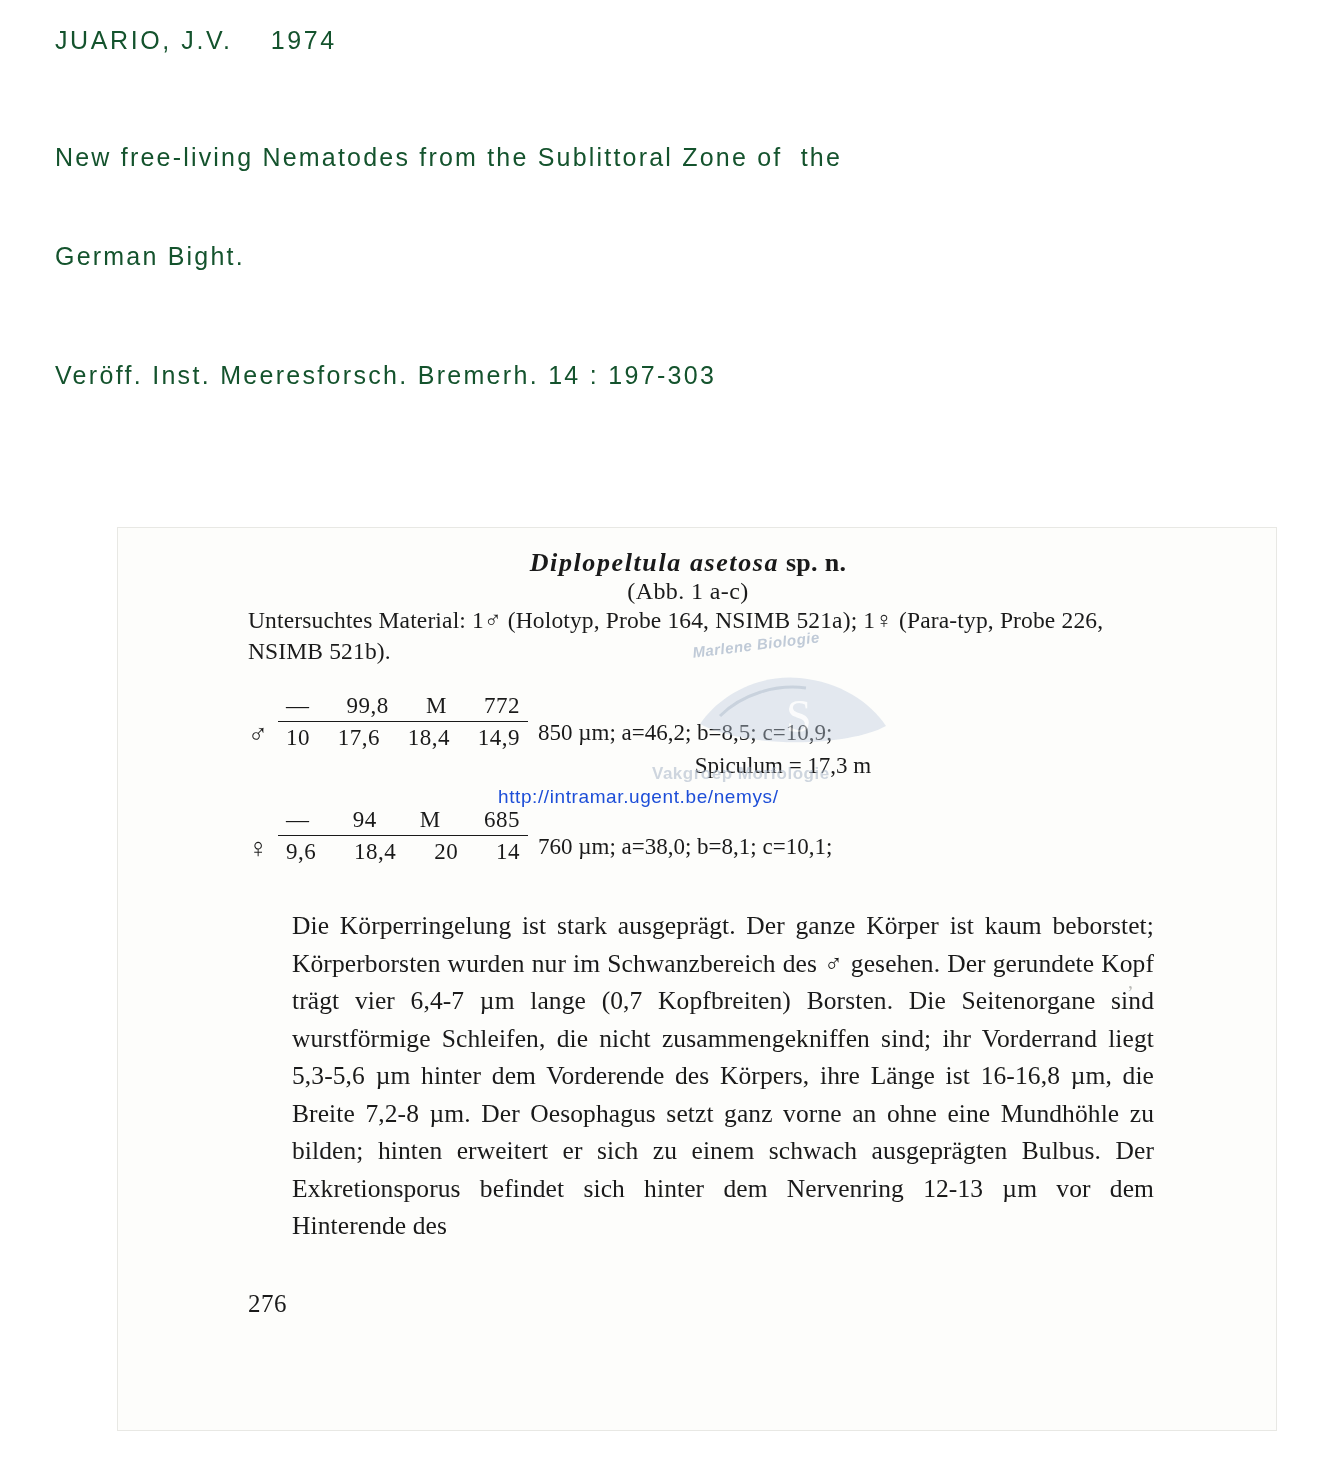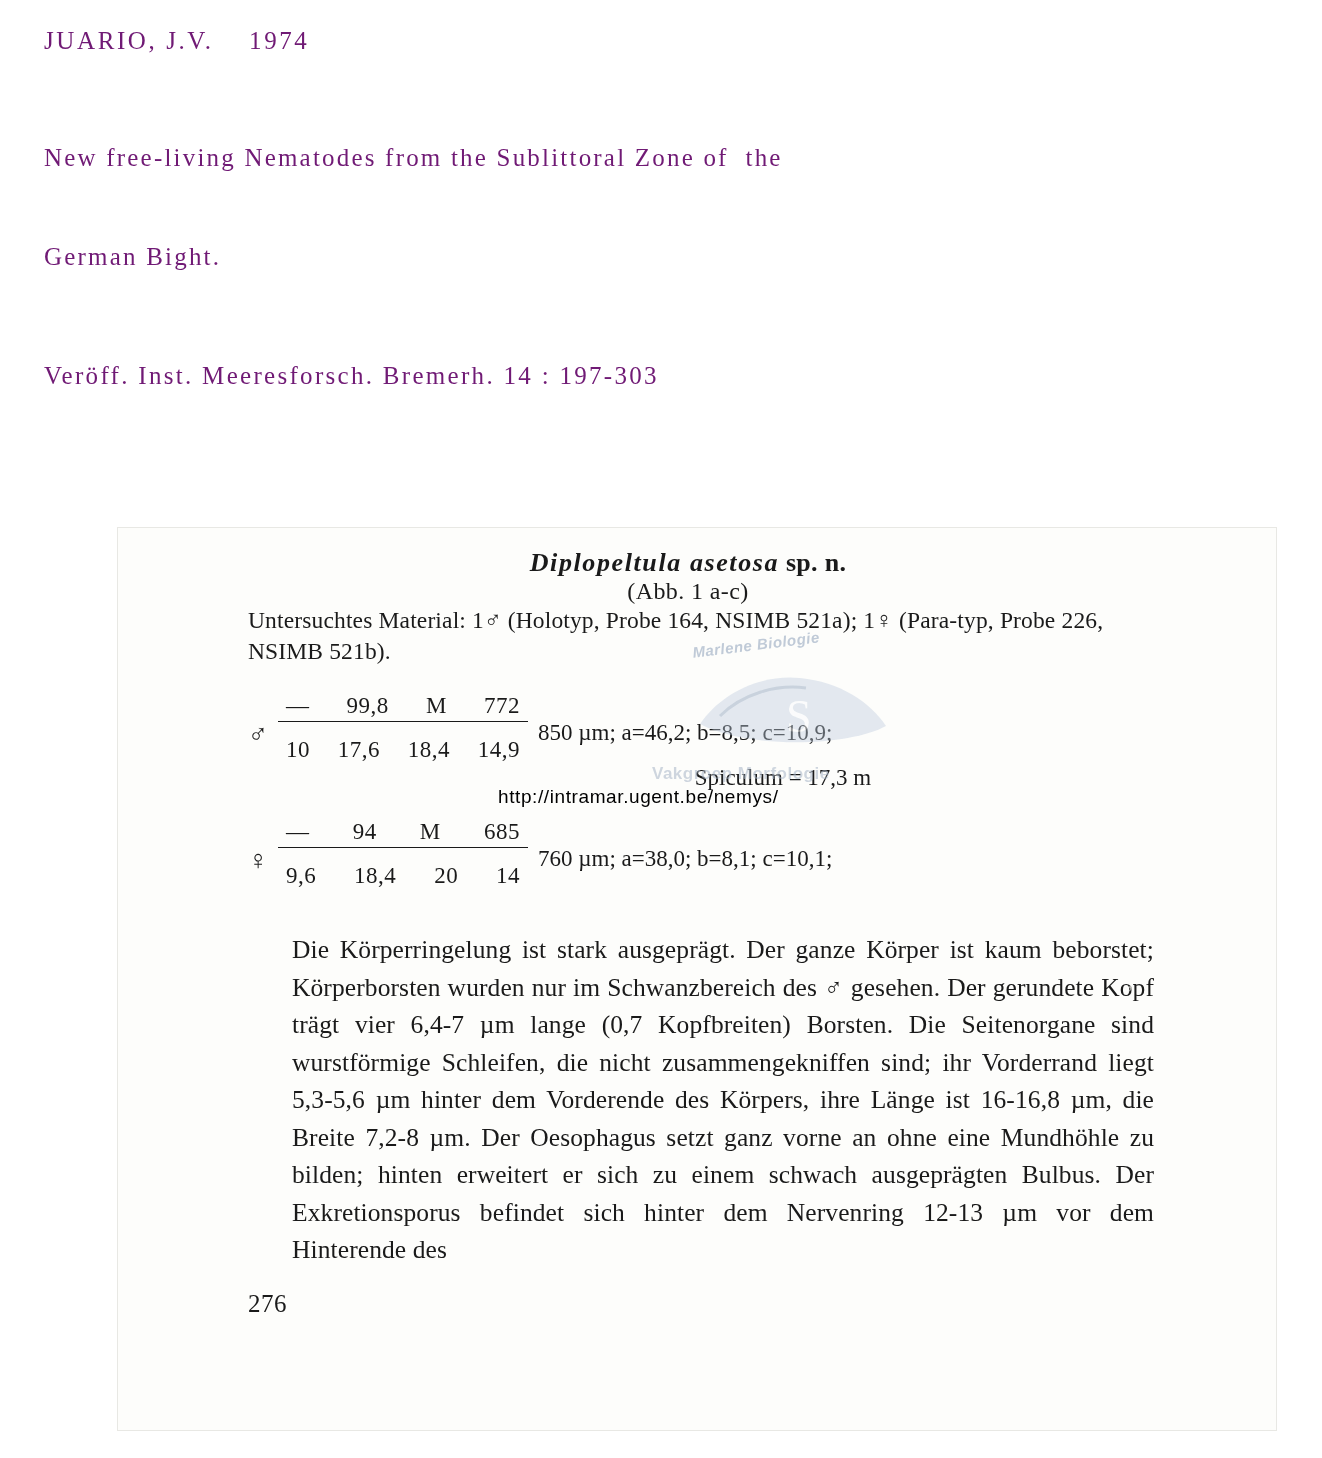--- a/index.html
+++ b/index.html
@@ -12,25 +12,25 @@
     height: 1458px;
     position: relative;
     font-family: "Liberation Serif", serif;
     color: #1a1a1a;
     overflow: hidden;
   }
 
   
   .header-block {
     position: absolute;
-    left: 44px;
+    left: 55px;
     top: 24px;
     width: 1230px;
-    font-family: Liberation Serif, serif;
-    color: #701a75;
+    font-family: Liberation Sans, sans-serif;
+    color: #14532d;
   }
   .header-line {
     letter-spacing: 2.3px;
     font-size: 25px;
     line-height: 33px;
     white-space: pre-wrap;
   }
   .header-author {
     font-size: 25px;
     letter-spacing: 2.6px;
@@ -115,21 +115,21 @@
   }
   .frac-num, .frac-den {
     display: flex;
     justify-content: space-between;
     padding: 0 8px;
     letter-spacing: 0.5px;
   }
   .frac-num { padding-bottom: 2px; }
   .frac-den {
     border-top: 1.6px solid #1a1a1a;
-    padding-top: 15px;
+    padding-top: 3px;
   }
   .frac-num span, .frac-den span { white-space: nowrap; }
 
   .measure-values {
     font-size: 23px;
     padding-top: 27px;
     padding-left: 10px;
     white-space: nowrap;
   }
   .measure-sub {
@@ -172,21 +172,21 @@
     height: 160px;
     pointer-events: none;
     opacity: 0.55;
   }
   .wm-url {
     position: absolute;
     left: 380px;
     top: 258px;
     font-family: "Liberation Sans", sans-serif;
     font-size: 19px;
-    color: #000000;
+    color: #1d4ed8;
     letter-spacing: 0.6px;
     white-space: nowrap;
   }
   .wm-top {
     position: absolute;
     left: 200px;
     top: 0px;
     font-family: "Liberation Sans", sans-serif;
     font-size: 15px;
     color: #8fa2bb;

